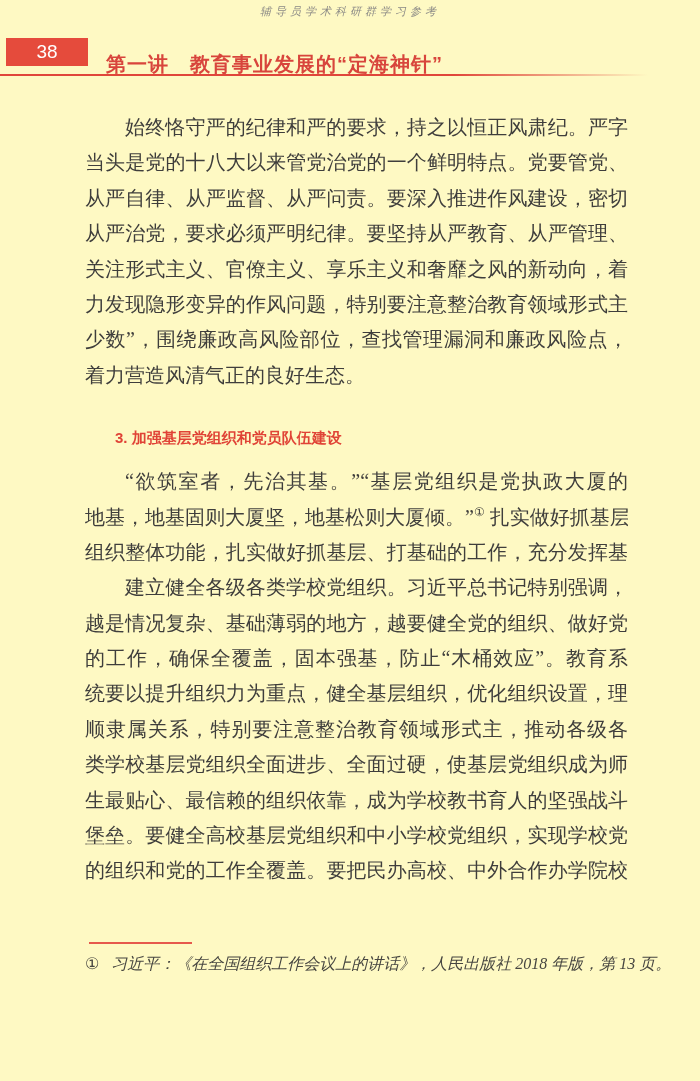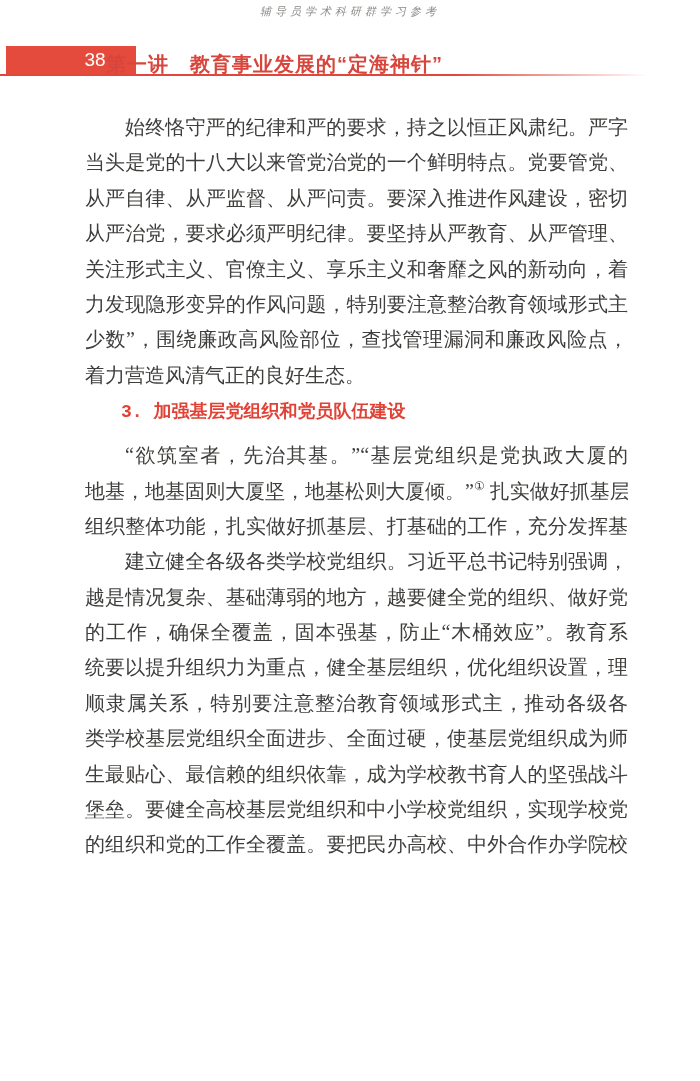--- a/index.html
+++ b/index.html
@@ -1,39 +1,39 @@
 <!DOCTYPE html>
 <html><head>
 <meta charset="utf-8">
 <style>
   html,body{margin:0;padding:0;}
   body{background:#e8e6e0;}
   .page{
     position:relative;
     width:700px;height:1081px;
     margin:0 auto;
-    background:#ffffff;
+    background:#fef9c3;
     overflow:hidden;
     font-family:"Liberation Serif","DejaVu Serif",serif;
     color:#3f3e3c;
   }
   
   .running-head{
     position:absolute;top:4px;left:0;width:100%;
     text-align:center;
     font-size:11px;letter-spacing:4px;
     color:#8b8a86;font-style:italic;
   }
   
   .chapter-band{position:absolute;top:38px;left:0;right:0;height:28px;}
   .page-number-box{
-    position:absolute;left:6px;top:8px;width:82px;height:28px;
+    position:absolute;left:6px;top:0;width:82px;height:28px;
     background:#e54b3c;color:#ffffff;
     font-family:"Liberation Sans","DejaVu Sans",sans-serif;
-    font-size:19px;line-height:28px;text-align:center;padding-left:48px;
+    font-size:19px;line-height:28px;text-align:center;
   }
   .chapter-title{
     position:absolute;left:106px;top:12px;height:28px;line-height:28px;
     color:#d8453c;font-weight:bold;font-size:20px;
     font-family:"Liberation Sans","DejaVu Sans",sans-serif;
     letter-spacing:1px;white-space:nowrap;
   }
   .header-rule{
     position:absolute;top:74px;left:0;height:2px;width:648px;
     background:linear-gradient(to right,#e0463a 0%,#e0463a 70%,rgba(224,70,58,0) 100%);
@@ -44,24 +44,24 @@
     font-size:20px;
   }
   .line{
     line-height:35.4px;height:35.4px;overflow:hidden;
     text-align:justify;text-align-last:justify;
     white-space:nowrap;
   }
   .line.first{text-indent:2em;}
   .line.last{text-align-last:left;}
   .section-heading{
-    margin:6px 0 13px 0;
+    margin:32px 0 13px 0;
     text-indent:2em;
-    color:#e04336;font-weight:bold;font-size:18px;
-    font-family:Liberation Mono, monospace;
+    color:#e04336;font-weight:bold;font-size:15px;
+    font-family:Liberation Sans, sans-serif;
     line-height:26px;
   }
   sup.note-ref{
     font-size:12px;line-height:0;vertical-align:super;
   }
   
   .footnote-block{position:absolute;top:942px;left:85px;width:555px;}
   .footnote-rule{width:103px;height:2px;background:#e6594c;margin-left:4px;}
   .footnote-line{
     margin-top:8px;font-size:16px;line-height:24px;
@@ -113,14 +113,20 @@
       <div class="line">统要以提升组织力为重点，健全基层组织，优化组织设置，理</div>
       <div class="line">顺隶属关系，特别要注意整治教育领域形式主，推动各级各</div>
       <div class="line">类学校基层党组织全面进步、全面过硬，使基层党组织成为师</div>
       <div class="line">生最贴心、最信赖的组织依靠，成为学校教书育人的坚强战斗</div>
       <div class="line">堡垒。要健全高校基层党组织和中小学校党组织，实现学校党</div>
       <div class="line">的组织和党的工作全覆盖。要把民办高校、中外合作办学院校</div>
     </div>
 
   </div>
 
+  <div class="footnote-block">
+    <div class="footnote-rule"></div>
+    <div class="footnote-line">
+      <span class="footnote-marker">①</span><span>习近平：《在全国组织工作会议上的讲话》，人民出版社 2018 年版，第 13 页。</span>
+    </div>
+  </div>
 
 </div>
 
 </body></html>

